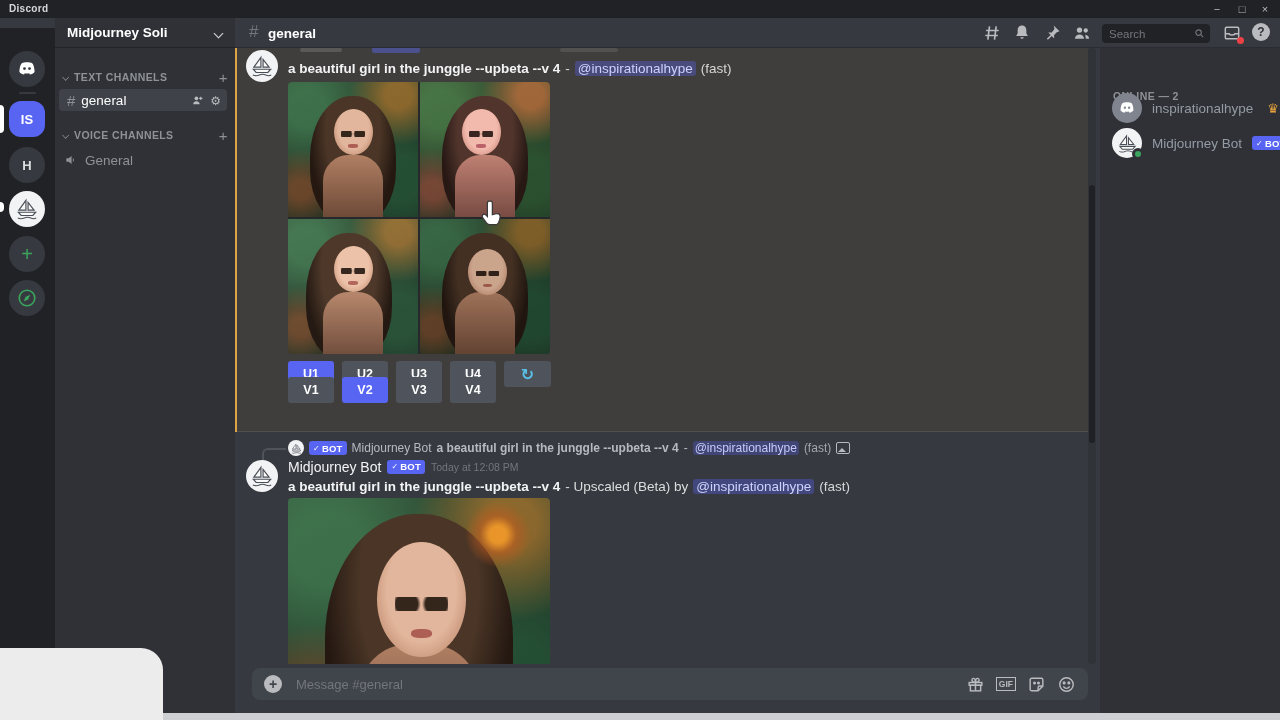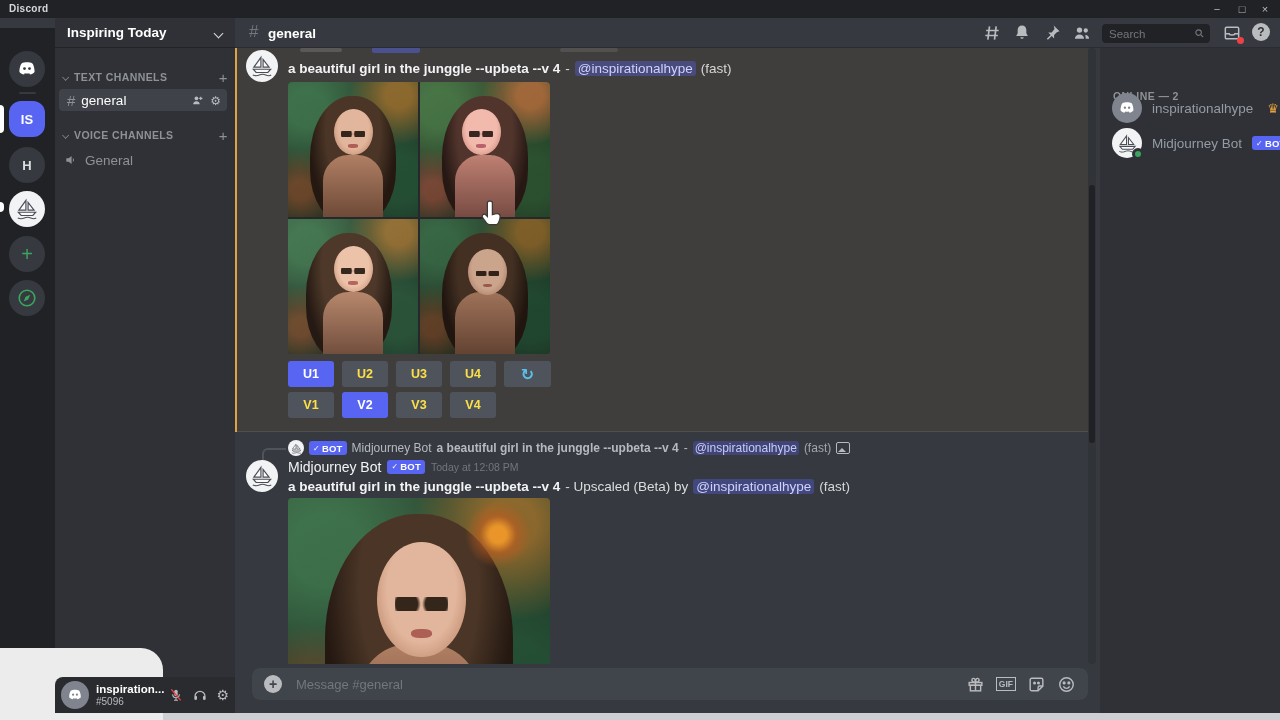--- a/index.html
+++ b/index.html
@@ -107,24 +107,24 @@
   .face::after{content:"";position:absolute;left:38%;top:76%;width:24%;height:8%;border-radius:40%;background:#ad5f55;}
   .torso{position:absolute;left:27%;top:54%;width:46%;height:46%;border-radius:42% 42% 0 0;
     background:linear-gradient(#b07f63,#6e4a38);}
   .p2{filter:hue-rotate(-14deg) brightness(1.04);} .p2 .face{left:32%;}
   .p3{filter:saturate(.92) brightness(1.06);} .p3 .hair{left:14%;}
   .p4{filter:brightness(.9);} .p4 .face{left:37%;top:22%;}
 
   .cursor{position:absolute;left:478px;top:198px;width:30px;height:30px;z-index:3;}
 
   
-  .btn{position:absolute;height:26px;width:46px;border-radius:3px;background:#4f545c;color:#fde047;
+  .btn{position:absolute;height:26px;width:46px;border-radius:3px;background:#4f545c;color:#ffffff;
     font-size:12.5px;font-weight:600;display:flex;align-items:center;justify-content:center;}
   .btn.active{background:#5865f2;color:#fff;}
-  .row1{top:361px;} .row2{top:392px;}
+  .row1{top:361px;} .row2{top:377px;}
   .bx0{left:288px;} .bx1{left:342px;} .bx2{left:396px;} .bx3{left:450px;} .bx4{left:504px;width:47px;}
   .refresh-glyph::before{content:"↻";color:#59c0e8;font-size:16px;font-weight:bold;}
 
   .divider{left:237px;top:431px;width:851px;height:1px;background:rgba(255,255,255,.09);}
 
   
   .spine{left:262px;top:448px;width:24px;height:14px;border-left:2px solid #4f545c;border-top:2px solid #4f545c;border-top-left-radius:6px;}
   .reply-row{left:288px;top:440px;height:16px;display:flex;align-items:center;gap:5px;font-size:12px;color:#b5bac1;white-space:nowrap;position:absolute;}
   .mini-av{width:16px;height:16px;}
   .bot-badge{display:inline-flex;align-items:center;gap:2px;background:#5865f2;color:#fff;border-radius:3px;
@@ -239,21 +239,21 @@
         <circle cx="12" cy="12" r="8.5" fill="none" stroke="#3ba55d" stroke-width="1.8"></circle>
         <path d="M15.5 8.5l-2.2 5-5 2.2 2.2-5z" fill="#3ba55d"></path>
       </svg>
     </div>
     <div class="rail-pill pill-is"></div>
     <div class="rail-pill pill-boat"></div>
   </div>
 
   <div class="abs sidebar"></div>
   <div class="srv-header">
-    <span>Inspiring Today</span>
+    <span>Midjourney Soli</span>
     <span class="chev"></span>
   </div>
   <div class="sec-row sec-text">
     <span class="chev"></span>
     <span>TEXT CHANNELS</span>
     <span class="sec-plus"></span>
   </div>
   <div class="chan-row chan-general">
     <span class="chan-hash"></span>
     <span>general</span>
@@ -474,38 +474,14 @@
         <span class="status-dot"></span>
       </span>
       <span class="m-name">Midjourney Bot</span>
       <span class="bot-badge">BOT</span>
     </div>
   </div>
 
   <div class="abs bottom-strip"></div>
   <div class="abs white-patch"></div>
 
-  <div class="abs user-panel">
-    <span class="avatar av-gray up-av">
-      <svg style="width:20px;height:20px">
-          <use href="#dmark"></use>
-        </svg>
-    </span>
-    <span class="up-names">
-      <span class="up-user">inspiration...</span>
-      <span class="up-tag">#5096</span>
-    </span>
-    <span class="up-icons">
-      <svg viewBox="0 0 24 24">
-        <rect x="9.5" y="4" width="5" height="10" rx="2.5" fill="#b9bbbe"></rect>
-        <path d="M7 11a5 5 0 0010 0M12 16v4M9 20h6" stroke="#b9bbbe" stroke-width="1.6" fill="none"></path>
-        <path d="M5 3.5L19 20" stroke="#ed4245" stroke-width="2"></path>
-      </svg>
-      <svg viewBox="0 0 24 24">
-        <path d="M4.5 14a7.5 7.5 0 0115 0" fill="none" stroke="#b9bbbe" stroke-width="1.8"></path>
-        <rect x="3.5" y="13" width="4" height="6.5" rx="2" fill="#b9bbbe"></rect>
-        <rect x="16.5" y="13" width="4" height="6.5" rx="2" fill="#b9bbbe"></rect>
-      </svg>
-      <span class="up-gear"></span>
-    </span>
-  </div>
 
 </div>
 
 </body></html>

